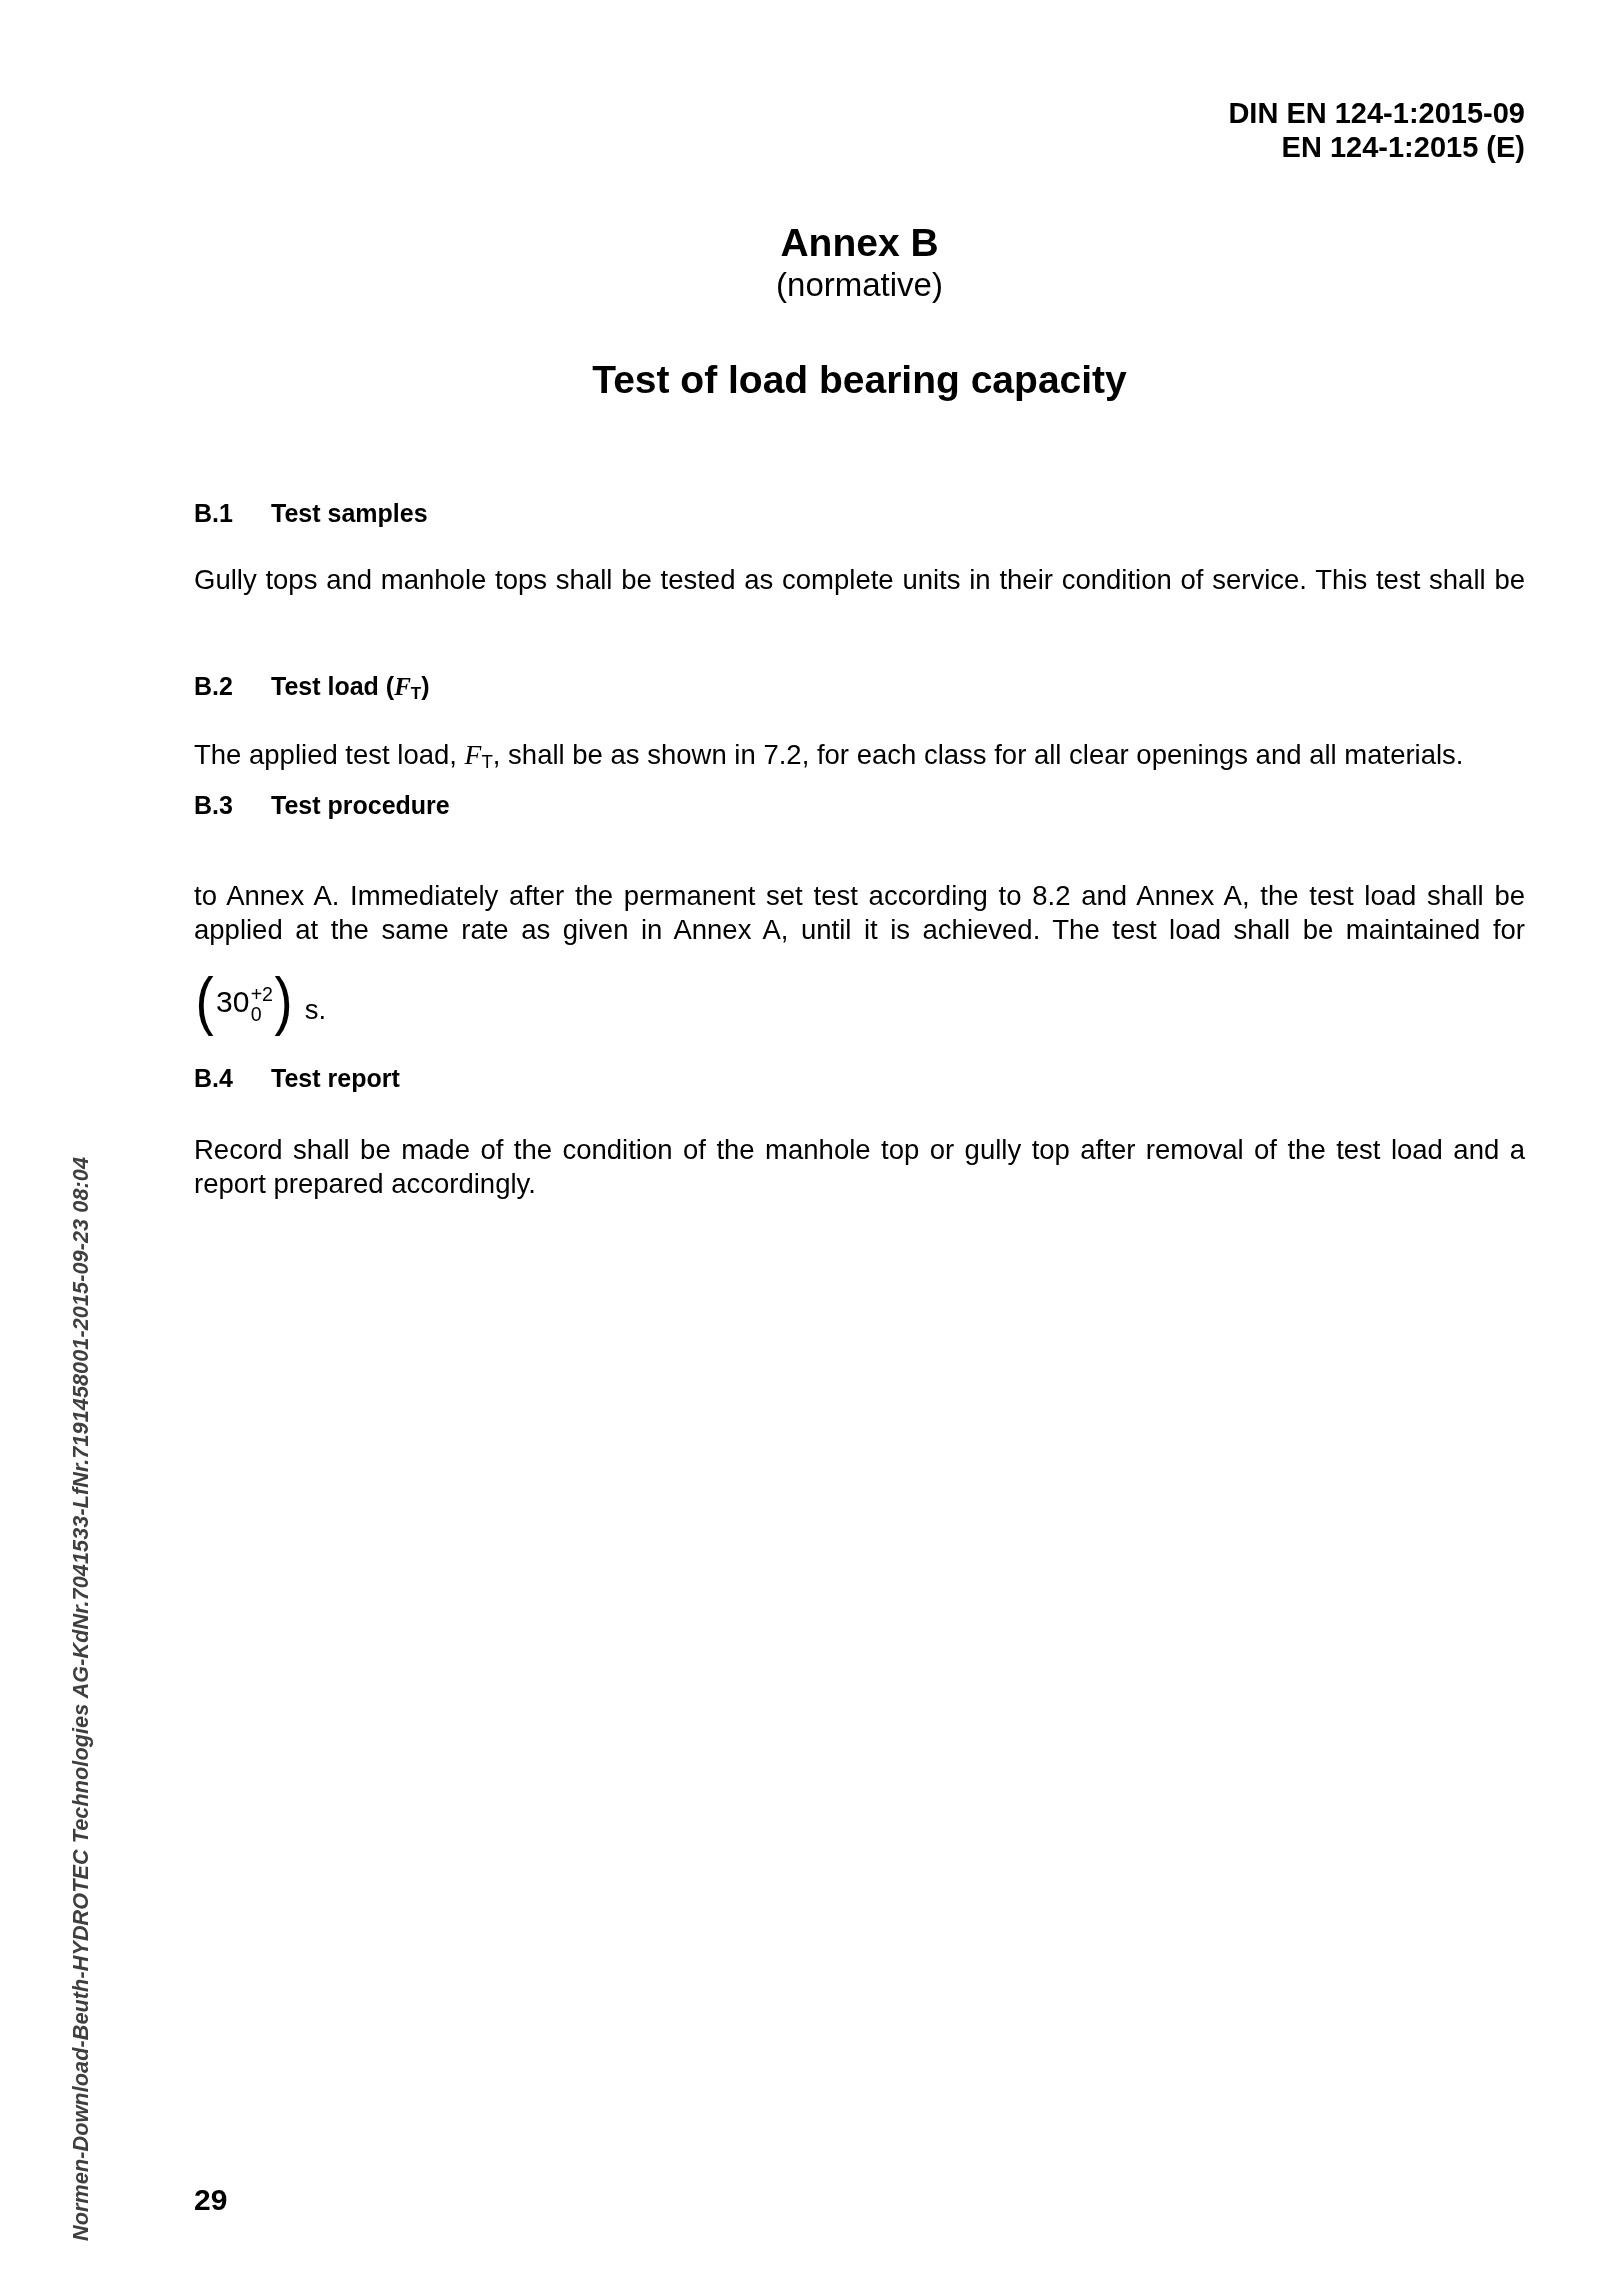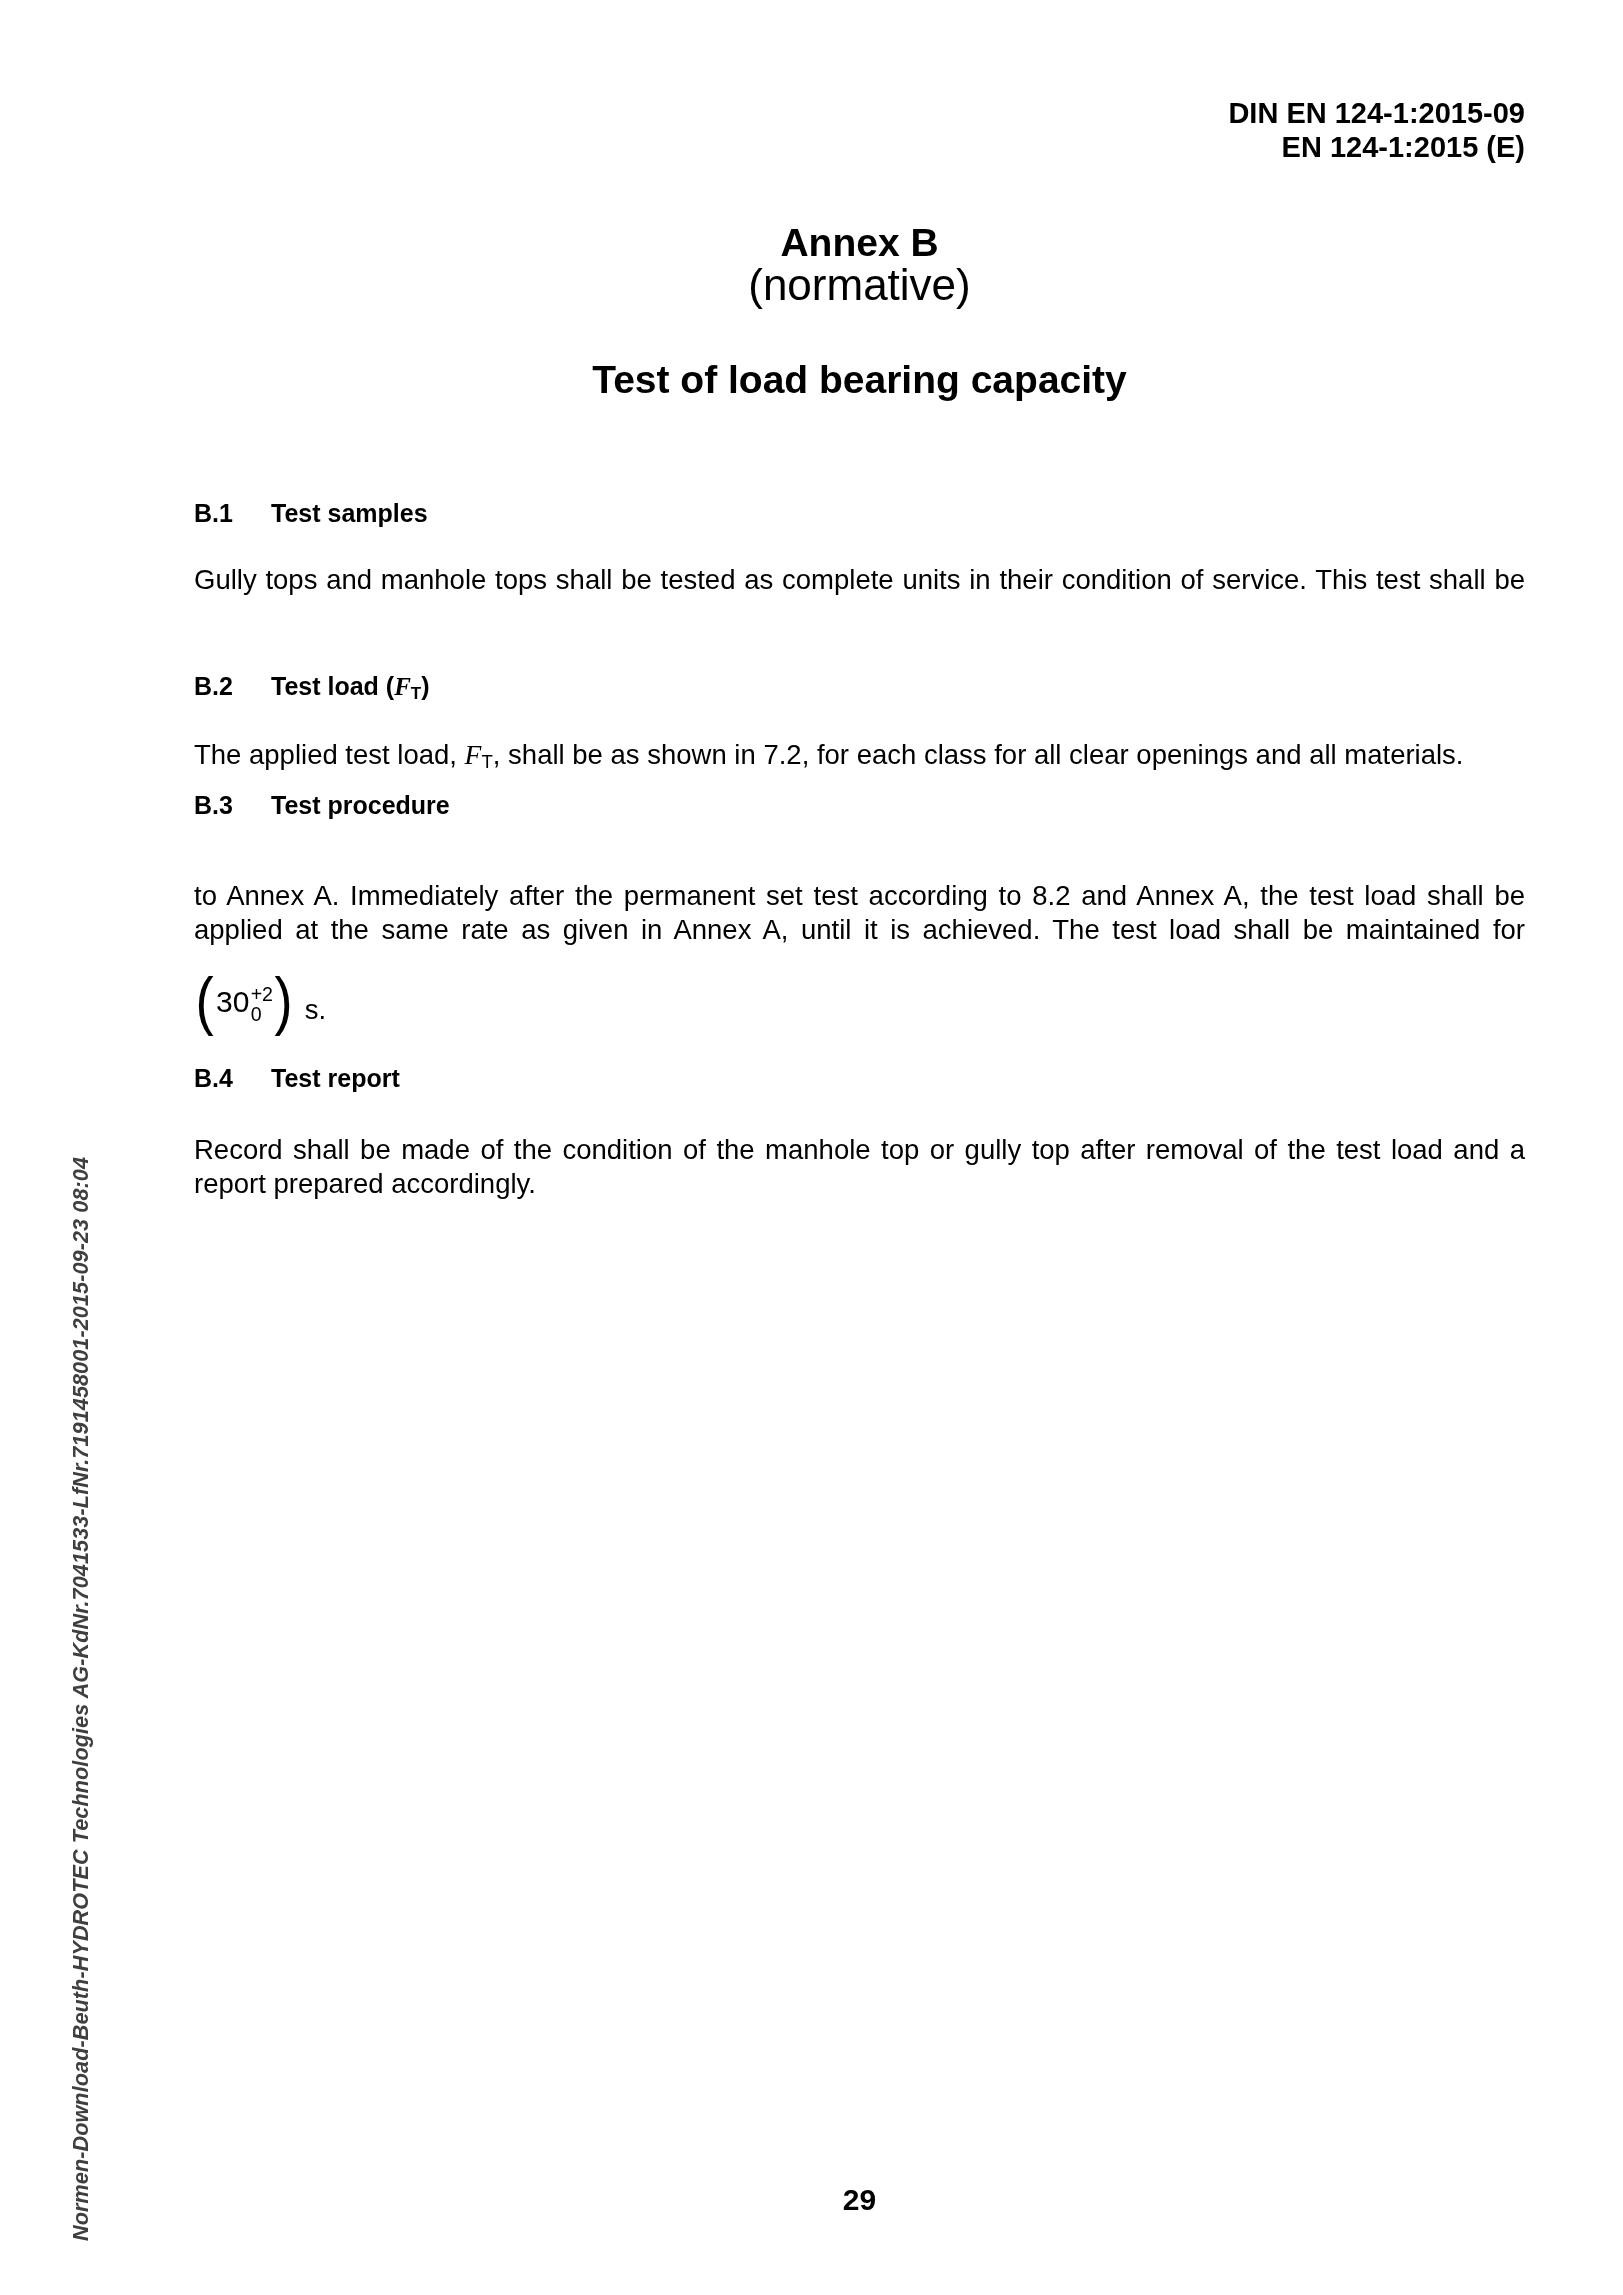--- a/index.html
+++ b/index.html
@@ -7,40 +7,40 @@
     position:relative; width:1623px; height:2295px; background:#ffffff;
     font-family:"Liberation Sans", sans-serif; color:#000; overflow:hidden;
     margin:0 auto;
   }
   .header {
     position:absolute; top:96px; left:194px; width:1331px;
     text-align:right; font-weight:700; font-size:29px; line-height:34px;
   }
   .annex-block { position:absolute; top:221px; left:194px; width:1331px; text-align:center; }
   .annex-name { font-size:39px; font-weight:700; line-height:43px; }
-  .annex-norm { font-size:44px; font-weight:400; line-height:41px; }
+  .annex-norm { font-size:33px; font-weight:400; line-height:41px; }
   .doc-title {
     position:absolute; top:359px; left:194px; width:1331px;
     text-align:center; font-size:39px; font-weight:700; line-height:42px;
   }
   .h2 { position:absolute; left:194px; width:1331px; font-size:25px; font-weight:700; line-height:35px; }
   .h2 .num { display:inline-block; min-width:77px; }
   .para { position:absolute; left:194px; width:1331px; font-size:27.5px; line-height:34px; }
   .line { display:block; }
   .j { text-align:justify; text-align-last:justify; }
   .fsym { font-family:"Liberation Serif", serif; font-style:italic; }
   .fsub { font-family:"Liberation Sans", sans-serif; font-style:normal; font-size:0.68em; vertical-align:-0.22em; }
   .formula { position:absolute; left:194px; top:974px; display:flex; align-items:center; font-size:27.5px; }
   .fpar { font-size:64px; font-weight:400; line-height:54px; transform:scaleX(0.85); }
   .fval { font-size:30px; margin-left:0.7px; position:relative; top:1px; }
   .ftol { display:inline-flex; flex-direction:column; font-size:19.6px; line-height:20px; margin-left:1.3px; position:relative; top:2.6px; }
   .funit { margin-left:10.5px; position:relative; top:9.2px; }
   .page-number {
     position:absolute; top:2183px; left:194px; width:1331px;
-    text-align:center; font-size:30px; font-weight:700;
+    text-align:left; font-size:30px; font-weight:700;
   }
   .sidebar {
     position:absolute; left:68px; top:2241px;
     transform:rotate(-90deg); transform-origin:0 0;
     white-space:nowrap; font-style:italic; font-weight:700;
     font-size:21.6px; color:#3f3f3f; letter-spacing:0.1px;
   }
 </style>
 </head>
 <body>

